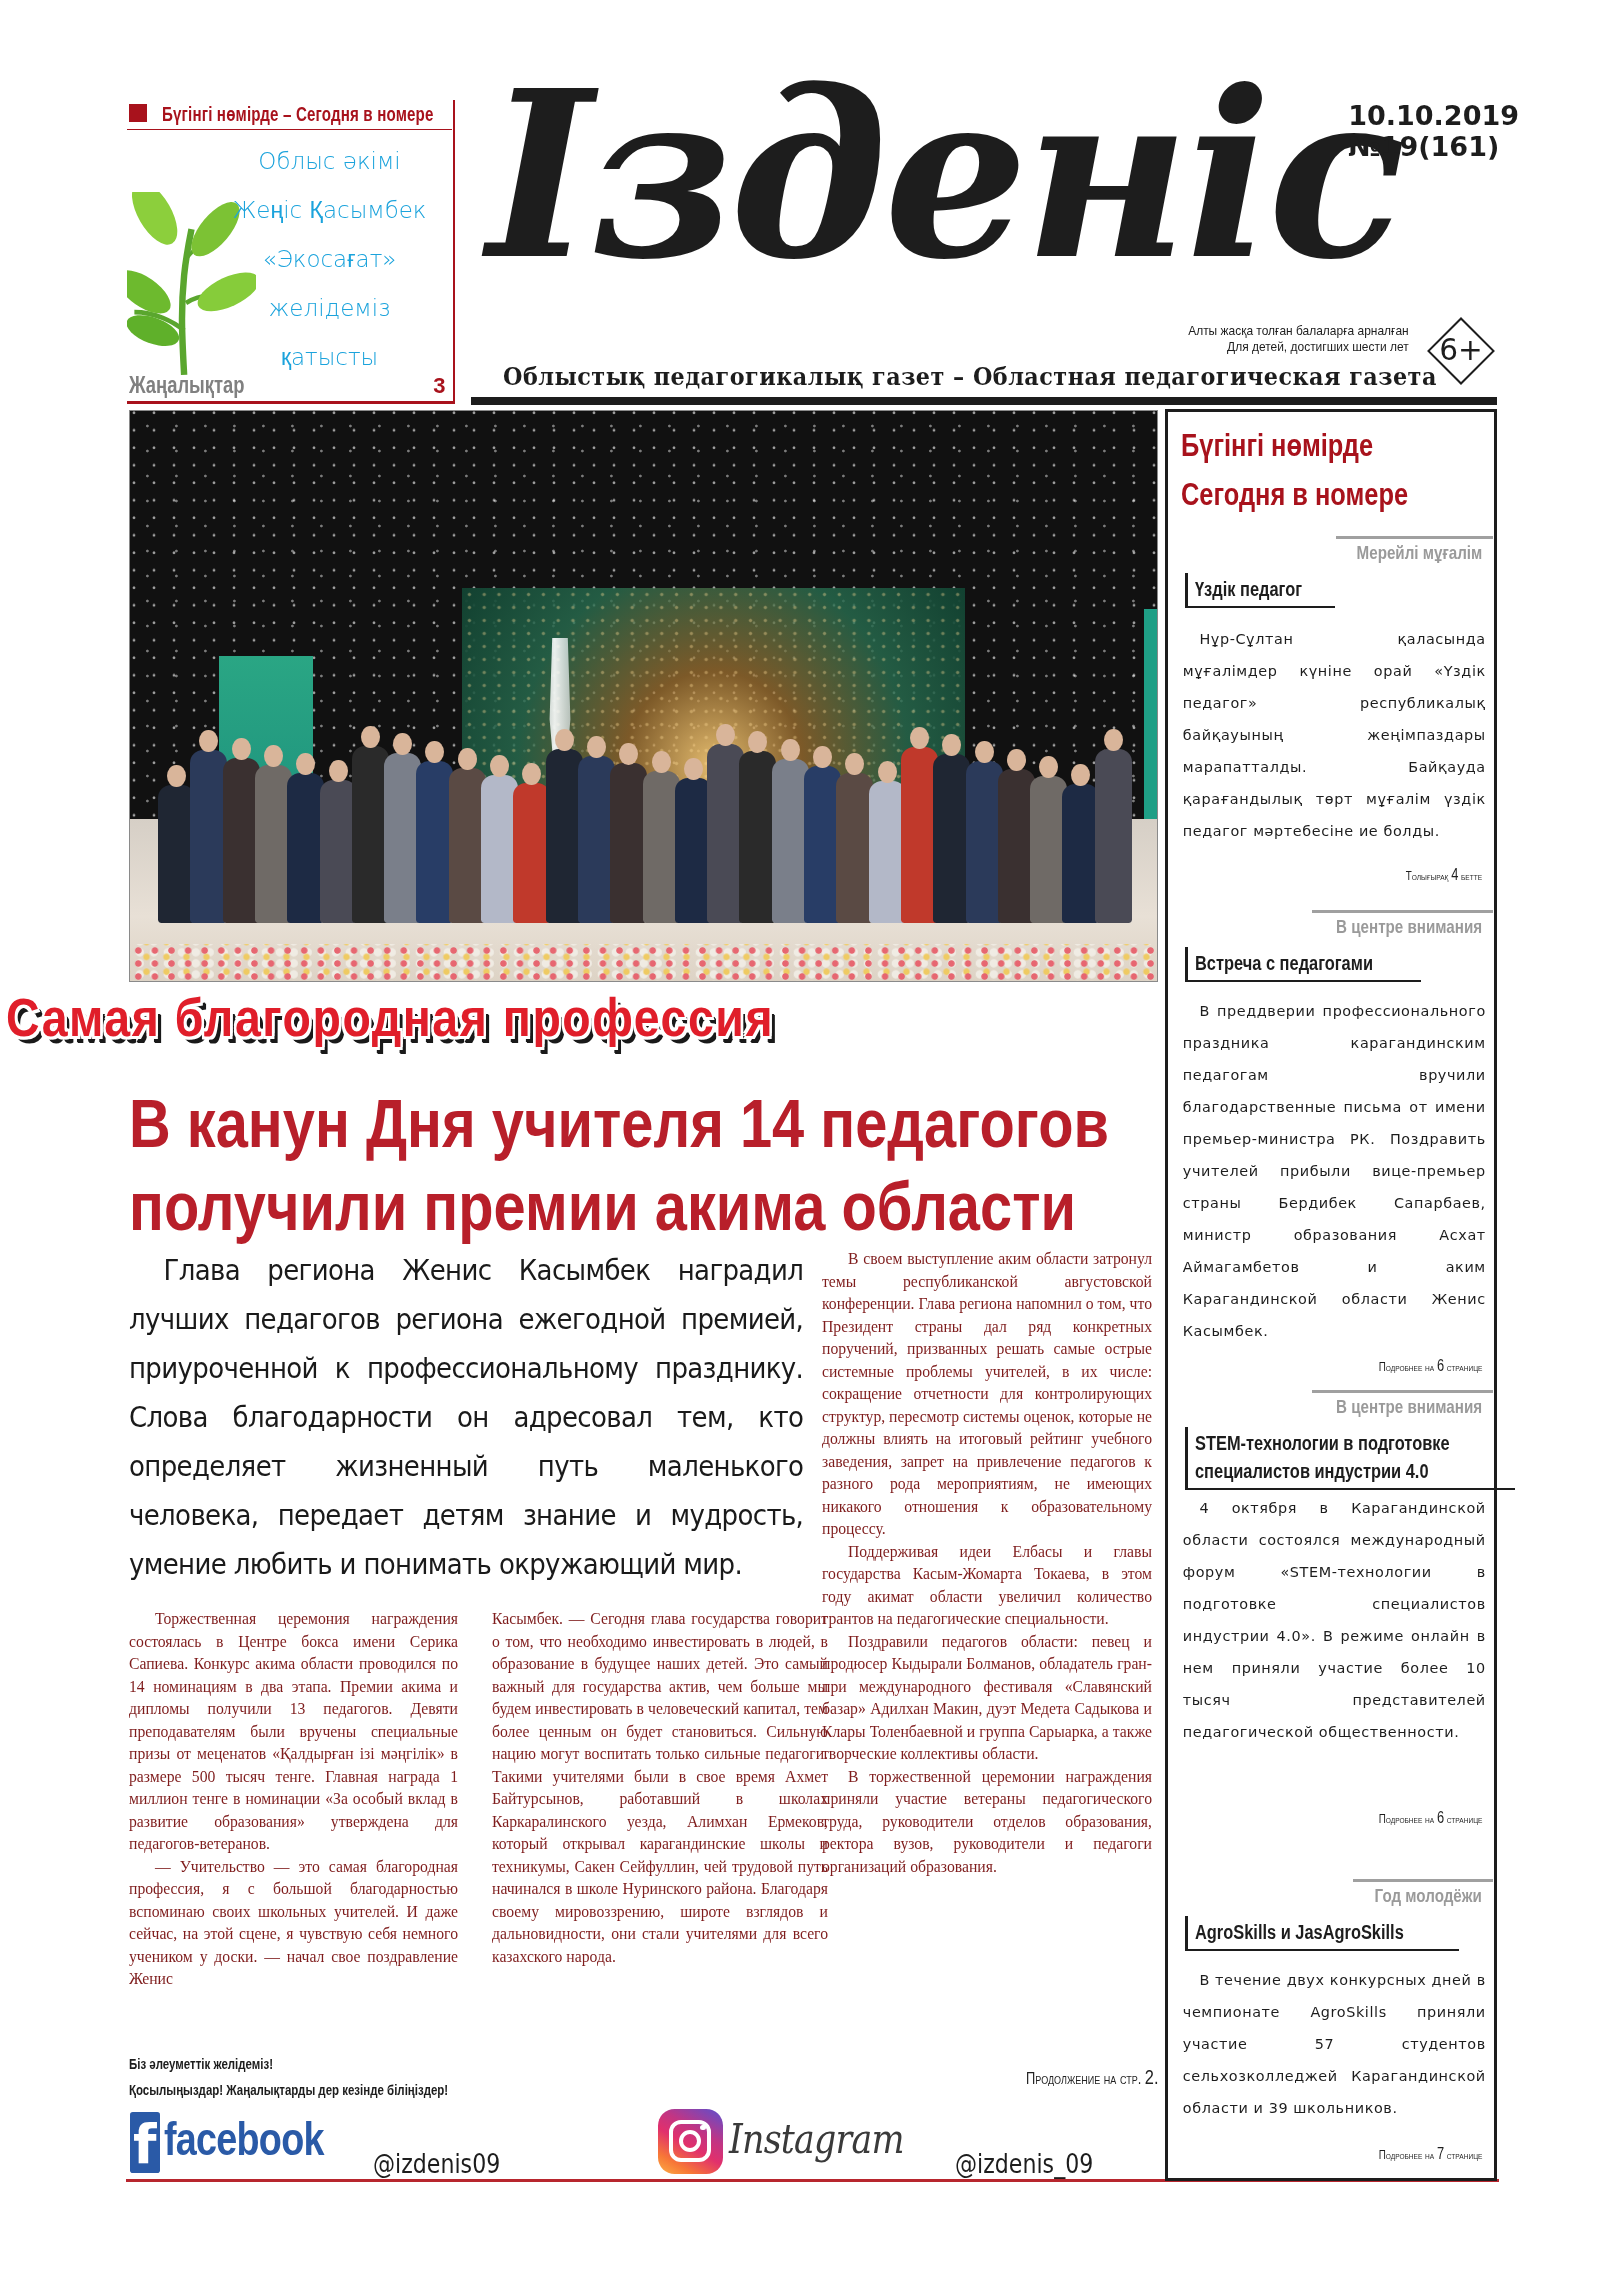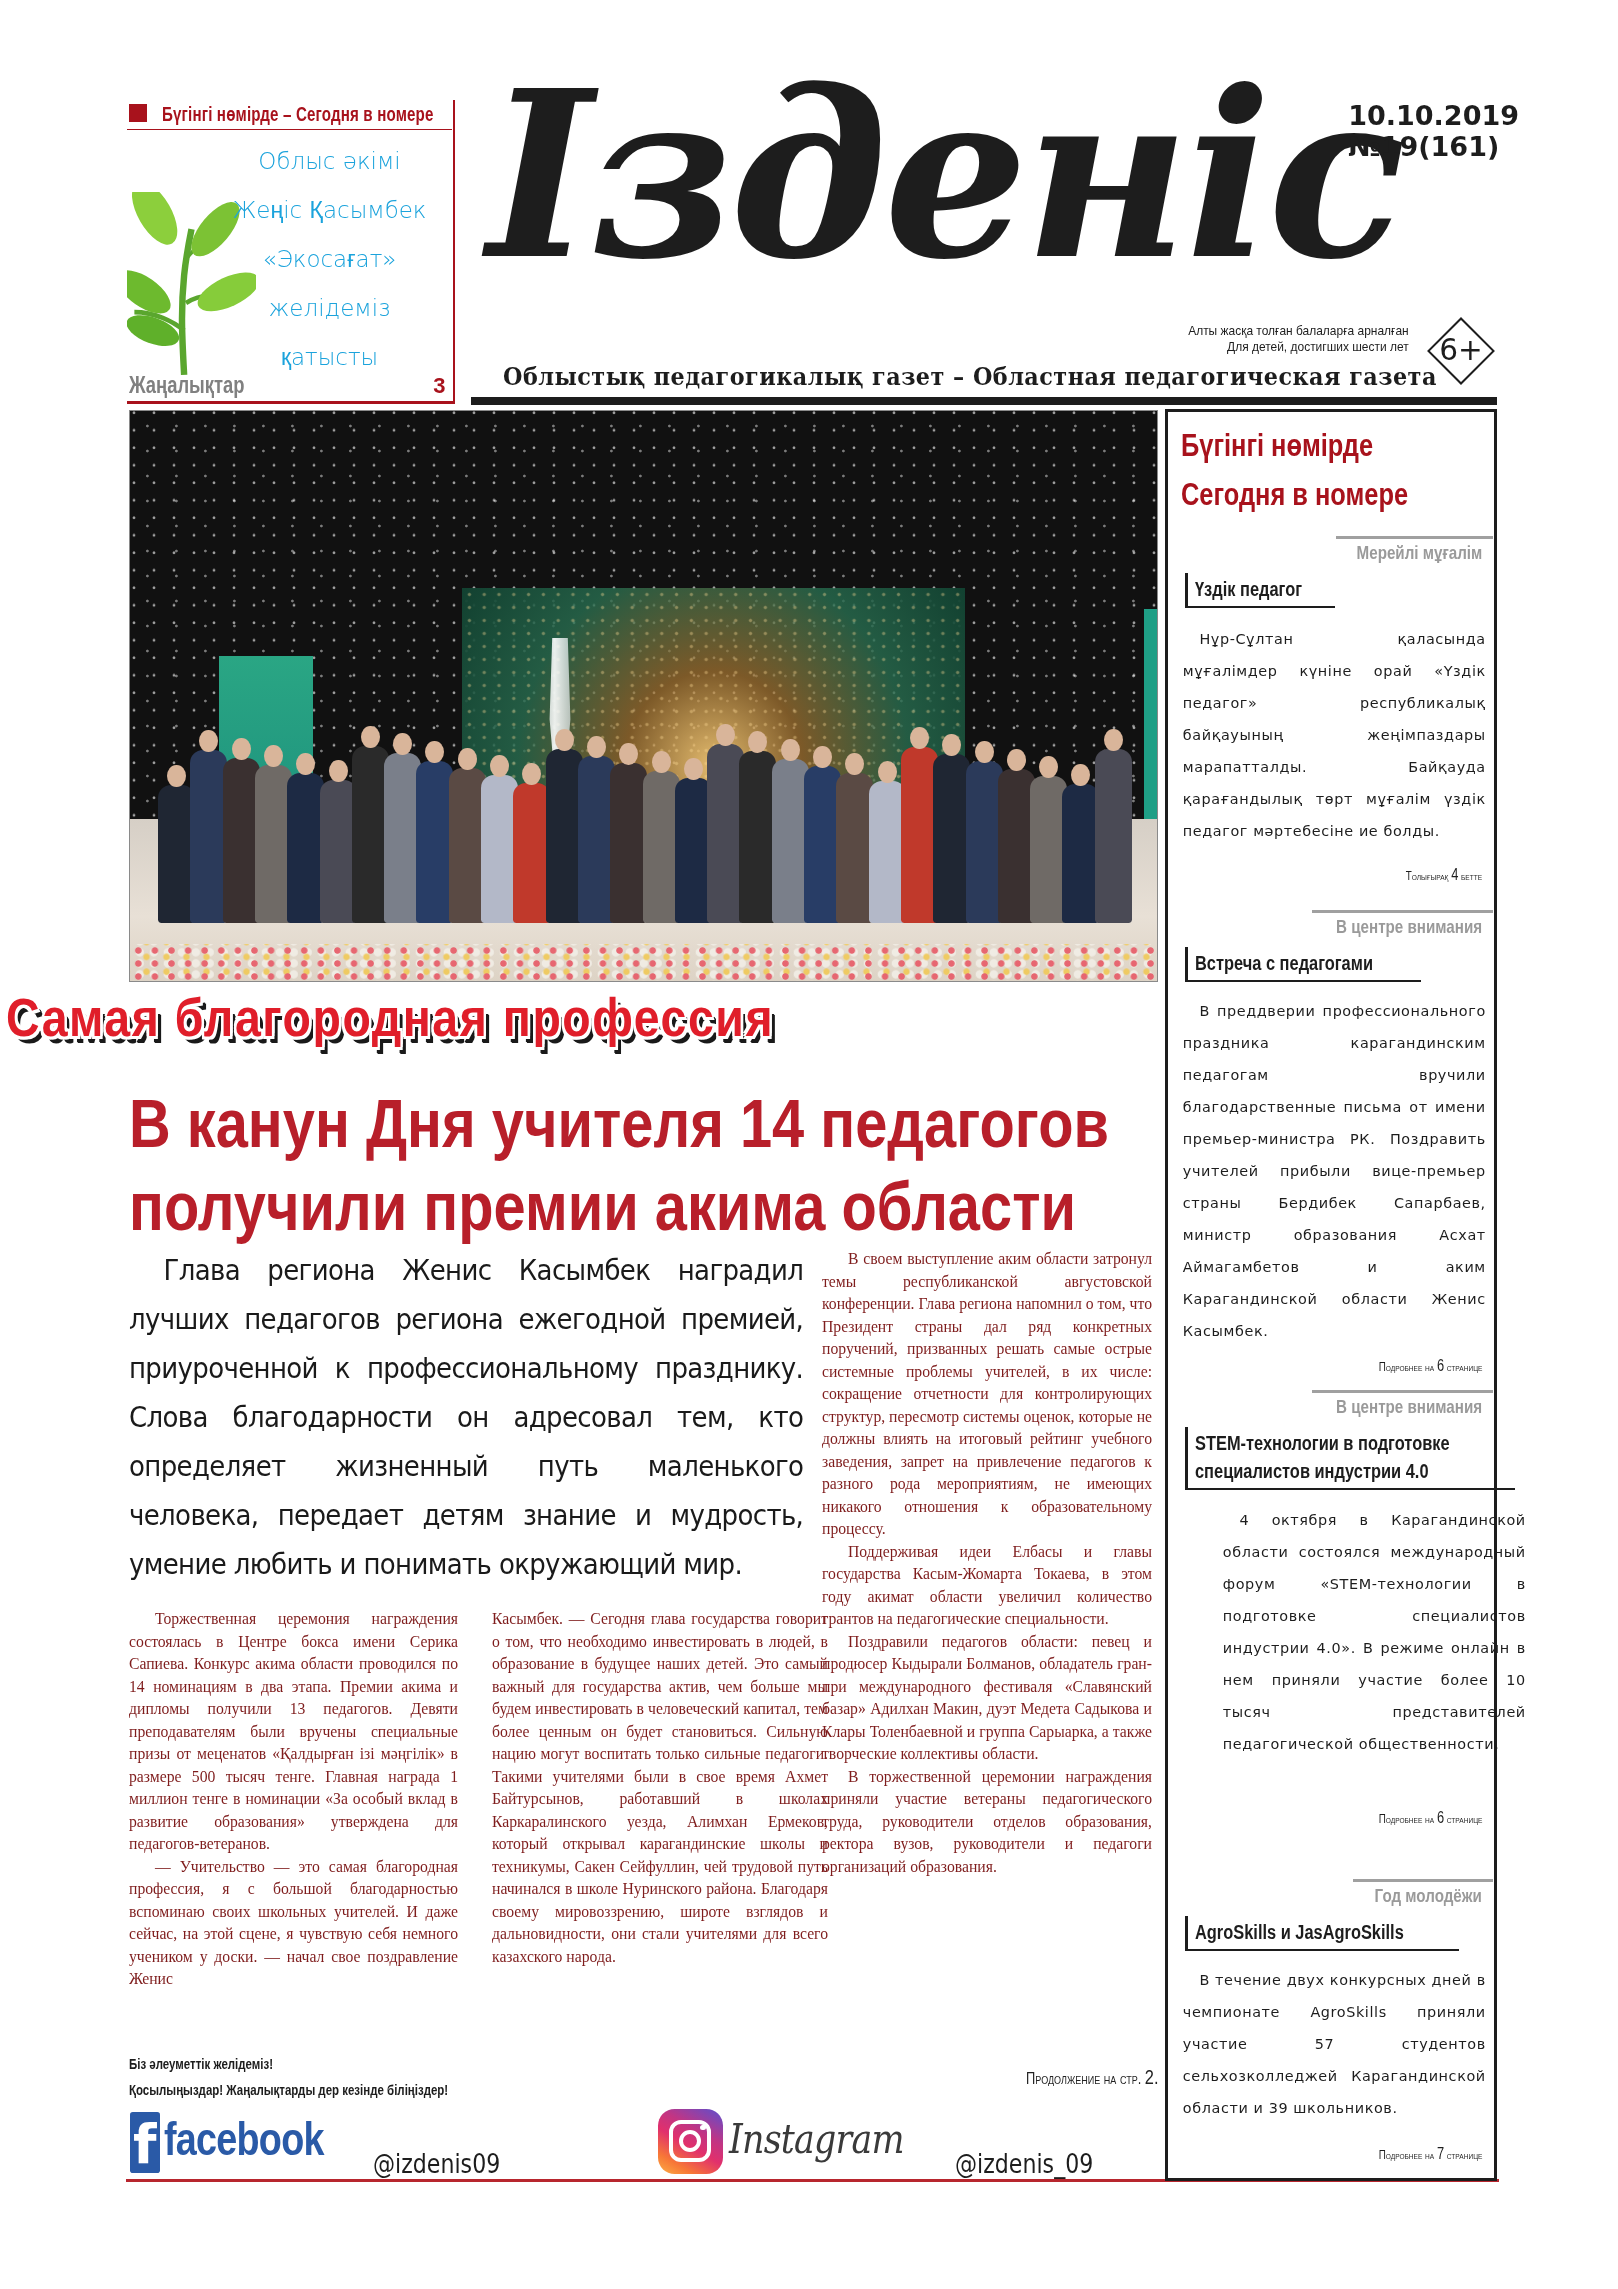--- a/index.html
+++ b/index.html
@@ -331,21 +331,21 @@
     </div>
   </div>
 
   <div class="sb-section" style="top:978px;">
     <div class="sb-rubric-line" style="width:181px;"></div>
     <div class="sb-rubric">В центре внимания</div>
     <div class="sb-heading">
       <span class="sb-heading-text">STEM-технологии в подготовке</span>
       <span class="sb-heading-text">специалистов индустрии 4.0</span>
     </div>
-    <p class="sb-body" style="top:114px;margin-left:40px;">4 октября в Карагандинской области состоялся международный форум «STEM-технологии в подготовке специалистов индустрии 4.0». В режиме онлайн в нем приняли участие более 10 тысяч представителей педагогической общественности.</p>
+    <p class="sb-body" style="top:102px;">4 октября в Карагандинской области состоялся международный форум «STEM-технологии в подготовке специалистов индустрии 4.0». В режиме онлайн в нем приняли участие более 10 тысяч представителей педагогической общественности.</p>
     <div class="sb-more" style="top:419px;">
       <span>Подробнее на</span>
       <span class="num">6</span>
       <span>странице</span>
     </div>
   </div>
 
   <div class="sb-section" style="top:1467px;">
     <div class="sb-rubric-line" style="width:140px;"></div>
     <div class="sb-rubric">Год молодёжи</div>

